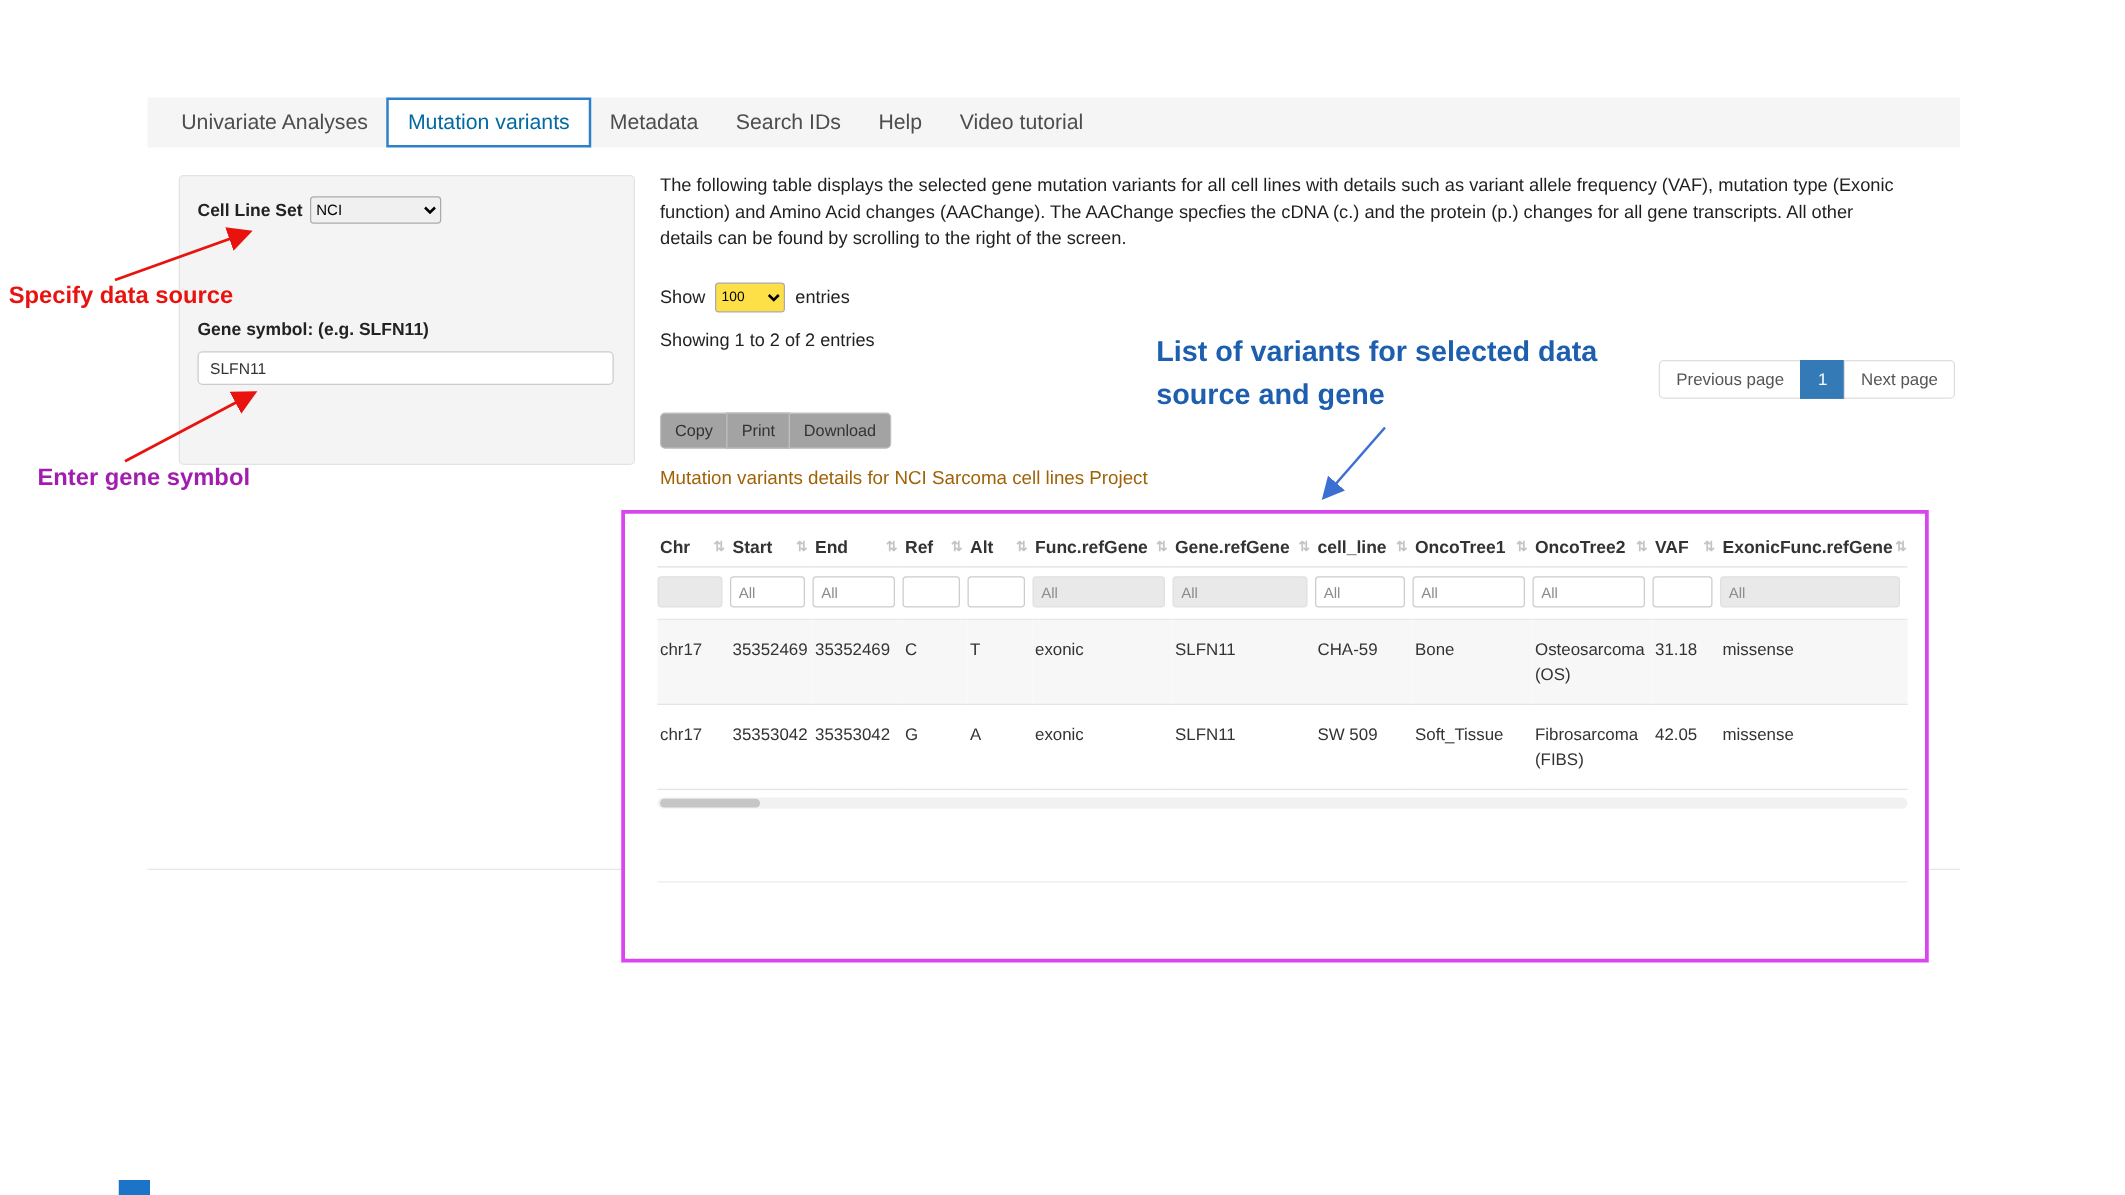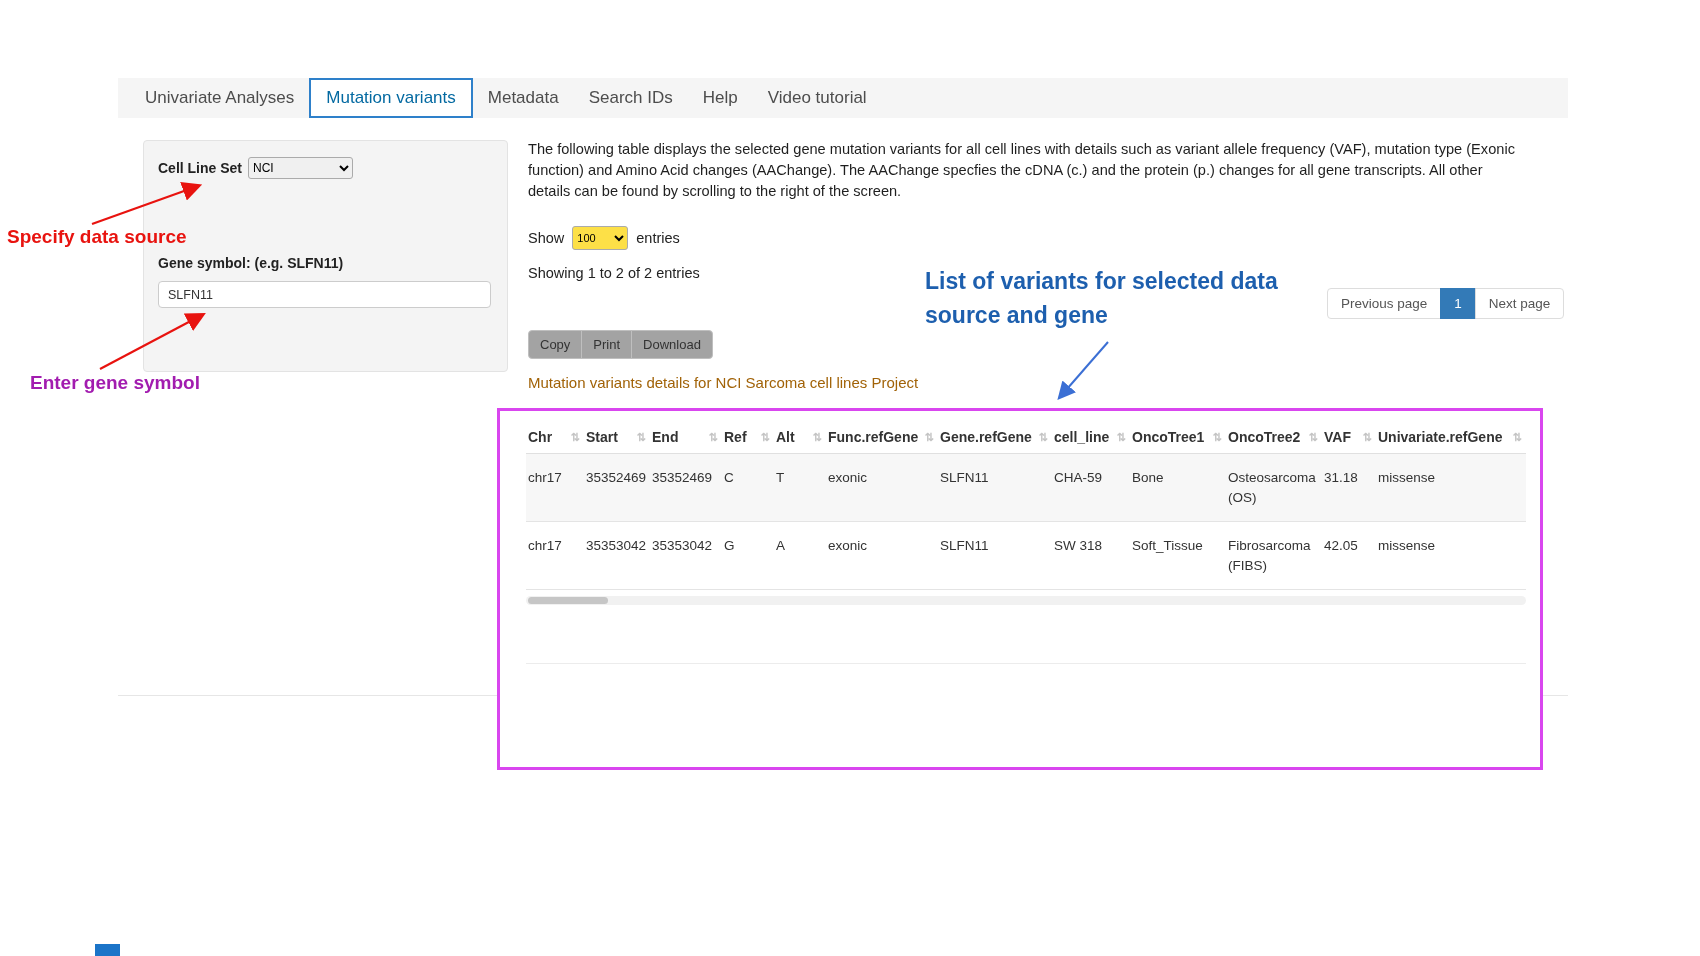--- a/index.html
+++ b/index.html
@@ -241,24 +241,38 @@
             </span>
           </th>
         <th>
             <span class="th-inner">
               <span>VAF</span>
               <span class="sort-icon">⇅</span>
             </span>
           </th>
         <th>
             <span class="th-inner">
-              <span>Univariate.refGene</span>
-              <span class="sort-icon">⇅</span>
-            </span>
-          </th>
+              <span>ExonicFunc.refGene</span>
+              <span class="sort-icon">⇅</span>
+            </span>
+          </th>
+      </tr>
+      <tr>
+        <td class="filter-cell"><input class="filter-input gray" placeholder="" style=""></td>
+        <td class="filter-cell"><input class="filter-input white" placeholder="All" style=""></td>
+        <td class="filter-cell"><input class="filter-input white" placeholder="All" style=""></td>
+        <td class="filter-cell"><input class="filter-input white" placeholder="" style=""></td>
+        <td class="filter-cell"><input class="filter-input white" placeholder="" style=""></td>
+        <td class="filter-cell"><input class="filter-input gray" placeholder="All" style=""></td>
+        <td class="filter-cell"><input class="filter-input gray" placeholder="All" style=""></td>
+        <td class="filter-cell"><input class="filter-input white" placeholder="All" style=""></td>
+        <td class="filter-cell"><input class="filter-input white" placeholder="All" style=""></td>
+        <td class="filter-cell"><input class="filter-input white" placeholder="All" style=""></td>
+        <td class="filter-cell"><input class="filter-input white" placeholder="" style=""></td>
+        <td class="filter-cell"><input class="filter-input gray" placeholder="All" style=""></td>
       </tr>
     </thead>
     <tbody>
       <tr class="striped">
         <td class="cell">chr17</td>
         <td class="cell">35352469</td>
         <td class="cell">35352469</td>
         <td class="cell">C</td>
         <td class="cell">T</td>
         <td class="cell">exonic</td>
@@ -270,21 +284,21 @@
         <td class="cell">missense</td>
       </tr>
       <tr>
         <td class="cell">chr17</td>
         <td class="cell">35353042</td>
         <td class="cell">35353042</td>
         <td class="cell">G</td>
         <td class="cell">A</td>
         <td class="cell">exonic</td>
         <td class="cell">SLFN11</td>
-        <td class="cell">SW 318</td>
+        <td class="cell">SW 509</td>
         <td class="cell">Soft_Tissue</td>
         <td class="cell">Fibrosarcoma (FIBS)</td>
         <td class="cell">42.05</td>
         <td class="cell">missense</td>
       </tr>
     </tbody>
   </table>
   <div class="hscroll">
     <div class="hscroll-thumb"></div>
   </div>

